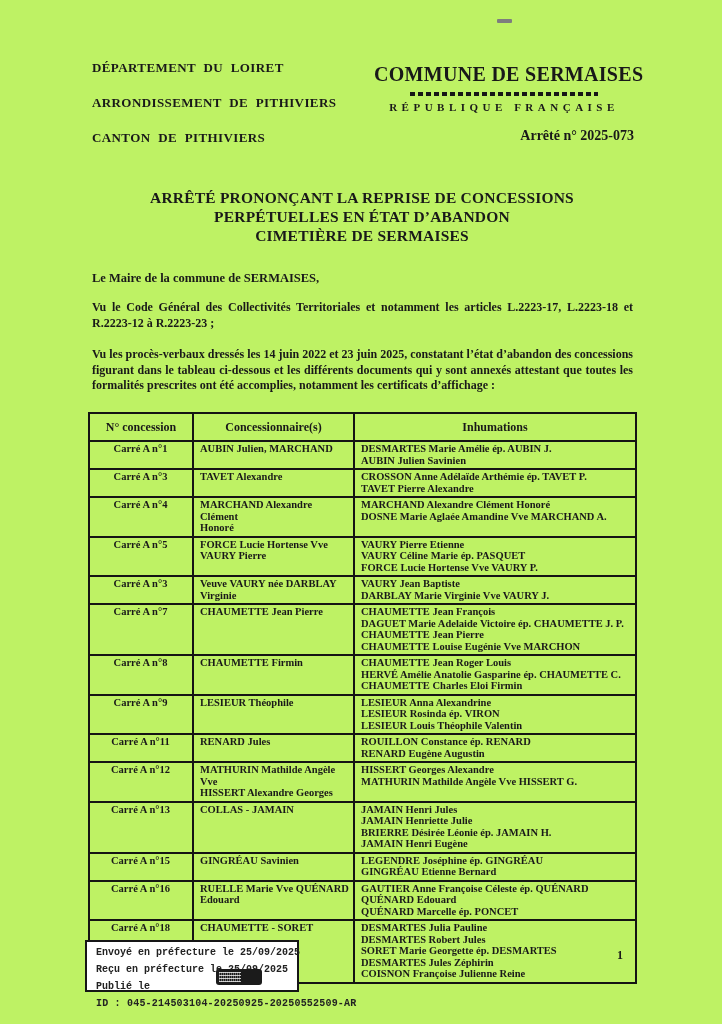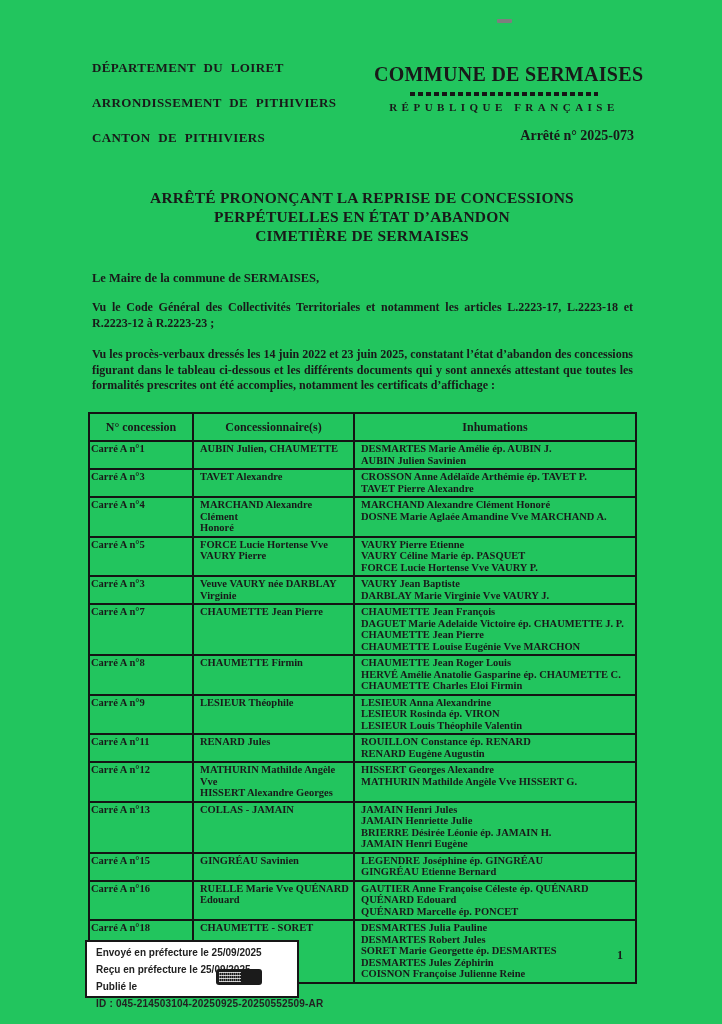--- a/index.html
+++ b/index.html
@@ -1,20 +1,20 @@
 <!DOCTYPE html>
 <html lang="fr"><head>
 <meta charset="utf-8">
 <style>
   html, body { margin: 0; padding: 0; background: #ffffff; }
   .page {
     position: relative;
     width: 722px;
     height: 1024px;
-    background: #22c55e;
+    background: #bef264;
     overflow: hidden;
     font-family: "Liberation Serif", serif;
     color: #191919;
   }
   
   .artifact-dash {
     position: absolute;
     left: 497px; top: 19px;
     width: 15px; height: 4px;
     background: #7e7e7e;
@@ -119,31 +119,31 @@
   table.concessions td {
     border: 2px solid #141414;
     font-size: 10.5px;
     font-weight: bold;
     line-height: 11.5px;
     padding: 1px 4px 2px 6px;
     vertical-align: top;
     white-space: pre-line;
     overflow: hidden;
   }
-  table.concessions td.c1 { padding-left: 1px; padding-right: 2px; }
+  table.concessions td.c1 { text-align: center; padding-left: 1px; padding-right: 2px; }
   
   .stamp {
     position: absolute;
     left: 85px; top: 940px;
-    width: 214px; height: 58px;
+    width: 214px; height: 52px;
     box-sizing: border-box;
     border: 2px solid #161616;
     background: #ffffff;
     padding: 5px 0 0 9px;
-    font-family: Liberation Sans, sans-serif;
+    font-family: Liberation Mono, monospace;
     font-size: 10px;
     font-weight: bold;
     color: #222222;
   }
   .stamp .sl { line-height: 12px; margin-bottom: 5px; white-space: nowrap; }
   .stamp .sid { letter-spacing: 0.2px; }
   .badge {
     position: absolute;
     left: 129px; top: 27px;
     width: 46px; height: 16px;
@@ -207,21 +207,21 @@
       <thead>
         <tr>
           <th>N° concession</th>
           <th>Concessionnaire(s)</th>
           <th>Inhumations</th>
         </tr>
       </thead>
       <tbody>
         <tr>
           <td class="c1">Carré A n°1</td>
-          <td>AUBIN Julien, CHAUMETTE</td>
+          <td>AUBIN Julien, MARCHAND</td>
           <td>DESMARTES Marie Amélie ép. AUBIN J.
 AUBIN Julien Savinien</td>
         </tr>
         <tr>
           <td class="c1">Carré A n°3</td>
           <td>TAVET Alexandre</td>
           <td>CROSSON Anne Adélaïde Arthémie ép. TAVET P.
 TAVET Pierre Alexandre</td>
         </tr>
         <tr>

